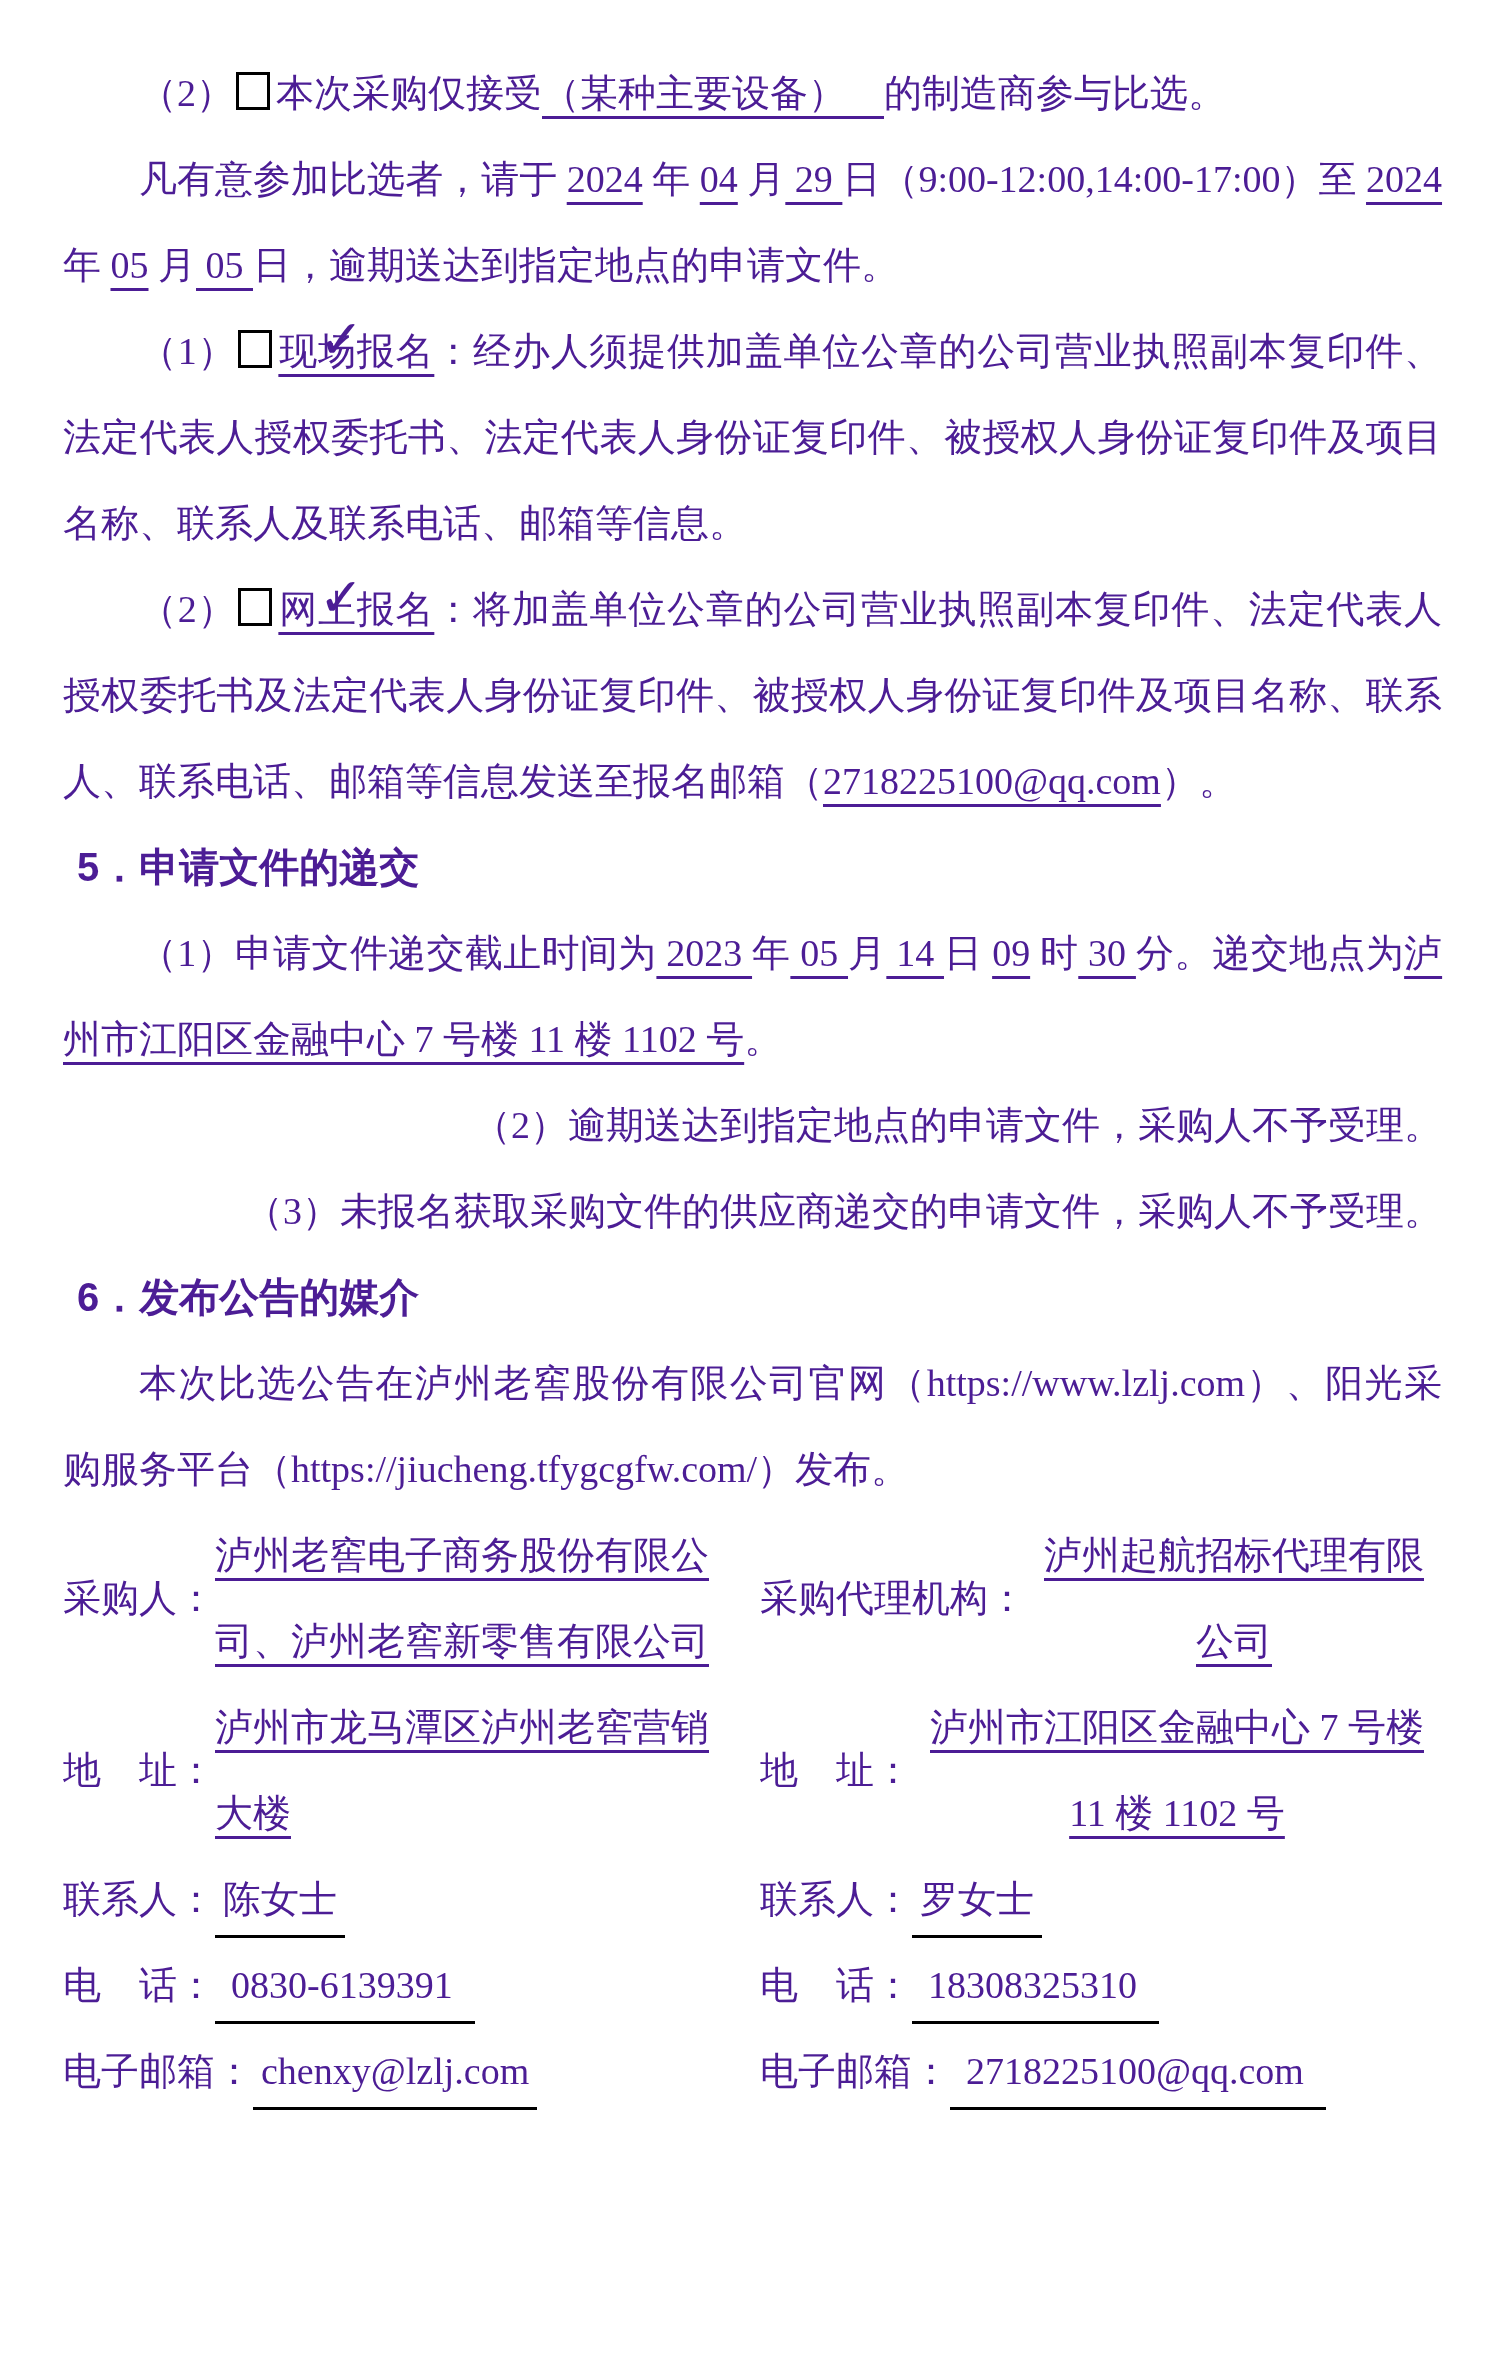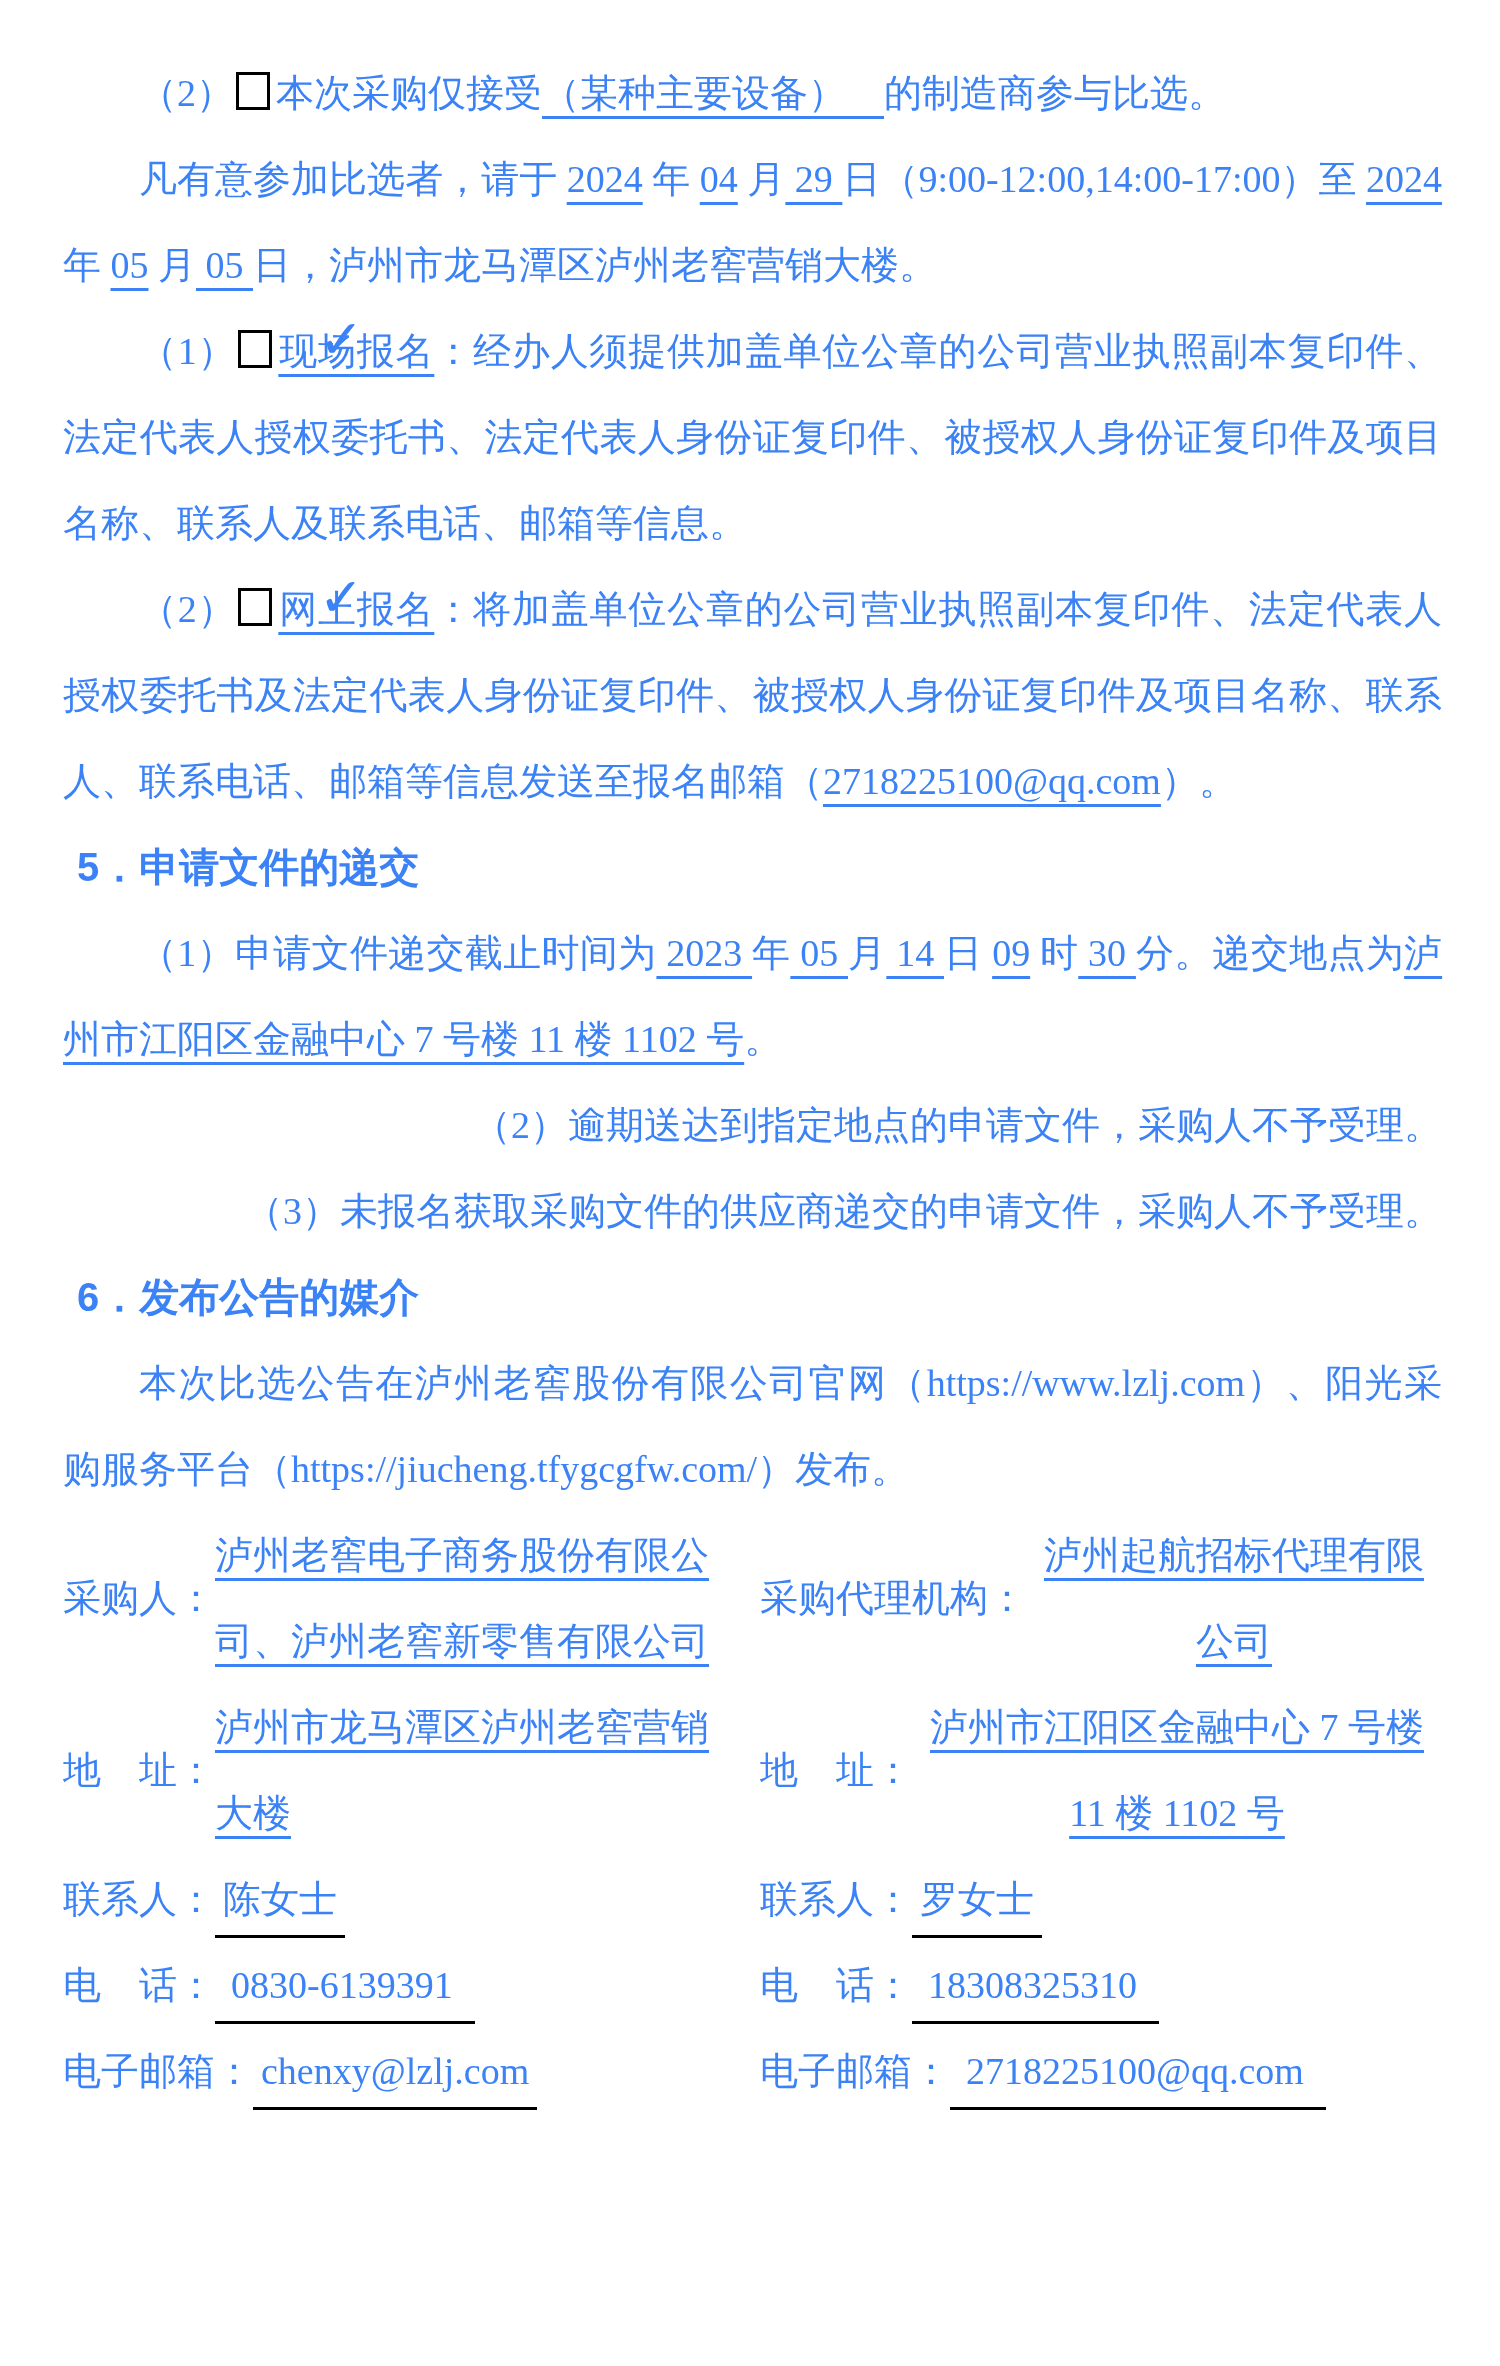--- a/index.html
+++ b/index.html
@@ -1,18 +1,18 @@
 <!DOCTYPE html>
 <html><head>
 <meta charset="utf-8">
 <style>
   html,body{margin:0;padding:0;background:#888;}
   .page{
     width:1500px;height:2366px;
-    background:#ffffff;color:#3b82f6;
+    background:#ffffff;color:#4c1d95;
     box-sizing:border-box;
     padding:50px 58px 0 63px;
     font-family:"Liberation Serif","DejaVu Serif",serif;
     font-size:38px;
     overflow:hidden;
     position:relative;
   }
   .para{
     margin:0;
     line-height:86px;
@@ -80,21 +80,21 @@
   .uv.wide{padding:0 22px 0 16px;}
 </style>
 </head>
 <body>
 
 <div class="page">
 
   <p class="para"><span>（2）</span><span class="box"></span><span>本次采购仅接受</span><span class="u">（某种主要设备）　</span><span>的制造商参与比选。</span></p>
 
 
-  <p class="para"><span>凡有意参加比选者，请于 </span><span class="u">2024</span><span> 年 </span><span class="u">04</span><span> 月</span><span class="u"> 29 </span><span> 日（9:00-12:00,14:00-17:00）至 </span><span class="u">2024</span><span> 年 </span><span class="u">05</span><span> 月</span><span class="u"> 05 </span><span> 日，泸州市龙马潭区泸州老窖营销大楼。</span></p>
+  <p class="para"><span>凡有意参加比选者，请于 </span><span class="u">2024</span><span> 年 </span><span class="u">04</span><span> 月</span><span class="u"> 29 </span><span> 日（9:00-12:00,14:00-17:00）至 </span><span class="u">2024</span><span> 年 </span><span class="u">05</span><span> 月</span><span class="u"> 05 </span><span> 日，逾期送达到指定地点的申请文件。</span></p>
 
   <p class="para"><span>（1）</span><span class="box checked"></span><span class="u">现场报名</span><span>：经办人须提供加盖单位公章的公司营业执照副本复印件、法定代表人授权委托书、法定代表人身份证复印件、被授权人身份证复印件及项目名称、联系人及联系电话、邮箱等信息。</span></p>
 
   <p class="para"><span>（2）</span><span class="box checked"></span><span class="u">网上报名</span><span>：将加盖单位公章的公司营业执照副本复印件、法定代表人授权委托书及法定代表人身份证复印件、被授权人身份证复印件及项目名称、联系人、联系电话、邮箱等信息发送至报名邮箱（</span><span class="u">2718225100@qq.com</span><span>）。</span></p>
 
   <h2 class="heading">5．申请文件的递交</h2>
 
   <p class="para"><span>（1）申请文件递交截止时间为</span><span class="u"> 2023 </span><span>年</span><span class="u"> 05 </span><span>月</span><span class="u"> 14 </span><span>日 </span><span class="u">09</span><span> 时</span><span class="u"> 30 </span><span>分。递交地点为</span><span class="u">泸州市江阳区金融中心 7 号楼 11 楼 1102 号</span><span>。</span></p>
 
   <p class="para noj">（2）逾期送达到指定地点的申请文件，采购人不予受理。</p>

